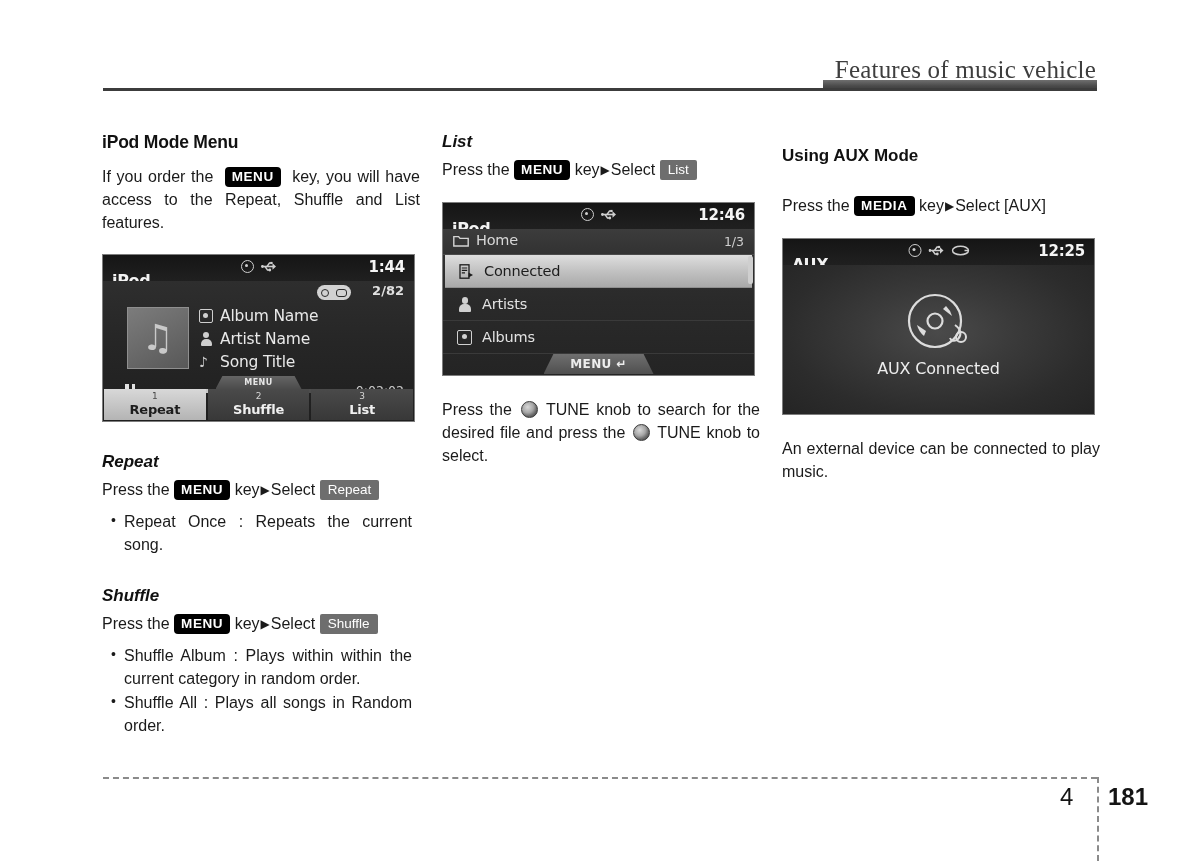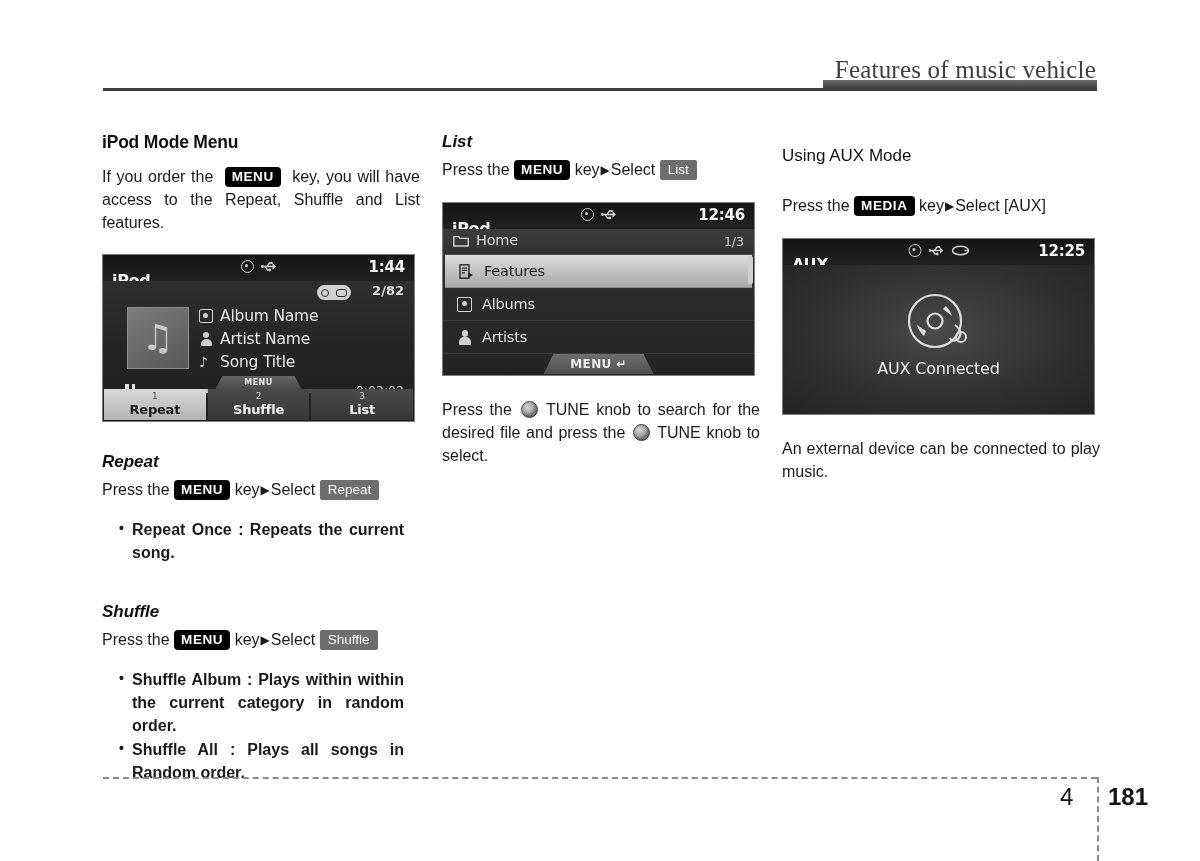--- a/index.html
+++ b/index.html
@@ -69,37 +69,36 @@
   }
   h3.sub-title {
     font-size: 17px;
     font-weight: bold;
     font-style: italic;
     margin: 0 0 6px 0;
     color: #111;
   }
   h3.sub-title-plain {
     font-size: 17px;
-    font-weight: normal;
+    font-weight: bold;
     margin: 0 0 6px 0;
     color: #111;
   }
   p.body {
     font-size: 16px;
     line-height: 23px;
     margin: 0 0 6px 0;
     color: #1a1a1a;
   }
   p.justify { text-align: justify; text-align-last: left; }
 
   ul.bullets {
     list-style: none;
-    margin: 16px;
+    margin: 8px;
     padding: 0;
-    font-weight: bold;
   }
   ul.bullets li {
     font-size: 16px;
     line-height: 23px;
     position: relative;
     padding-left: 14px;
     margin-bottom: 1px;
     text-align: justify;
     text-align-last: left;
   }
@@ -730,29 +729,29 @@
 
       <div class="lst-rows">
         <div class="lst-row sel">
           <span class="ic-playlist">
             <svg viewBox="0 0 15 15" width="15" height="15">
               <rect x="1" y="0.8" width="9" height="13.4" fill="none" stroke="#1c1c1c" stroke-width="1.3"></rect>
               <path d="M2.8 4 H8.2 M2.8 6.4 H8.2 M2.8 8.8 H6" stroke="#1c1c1c" stroke-width="1.2"></path>
               <path d="M9.5 8.5 L14 11 L9.5 13.5 Z" fill="#1c1c1c"></path>
             </svg>
           </span>
-          <span class="lbl">Features</span>
+          <span class="lbl">Connected</span>
+        </div>
+        <div class="lst-row">
+          <span class="ic-person"></span>
+          <span class="lbl">Artists</span>
         </div>
         <div class="lst-row">
           <span class="ic-album2"></span>
           <span class="lbl">Albums</span>
-        </div>
-        <div class="lst-row">
-          <span class="ic-person"></span>
-          <span class="lbl">Artists</span>
         </div>
       </div>
 
       <div class="lst-scroll"></div>
 
       <div class="lst-menu-tab"><span>MENU</span><span>&nbsp;↵</span></div>
     </div>
   </div>
 
   <div class="gap-md"></div>

